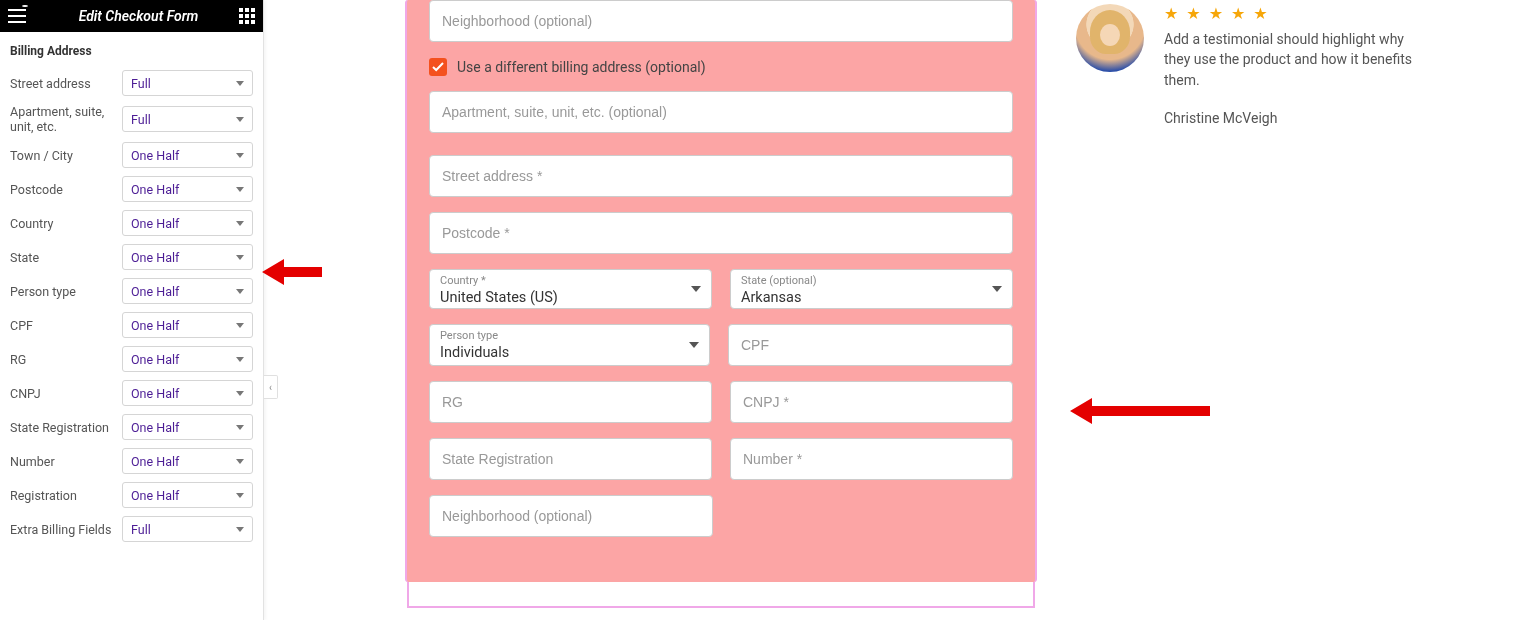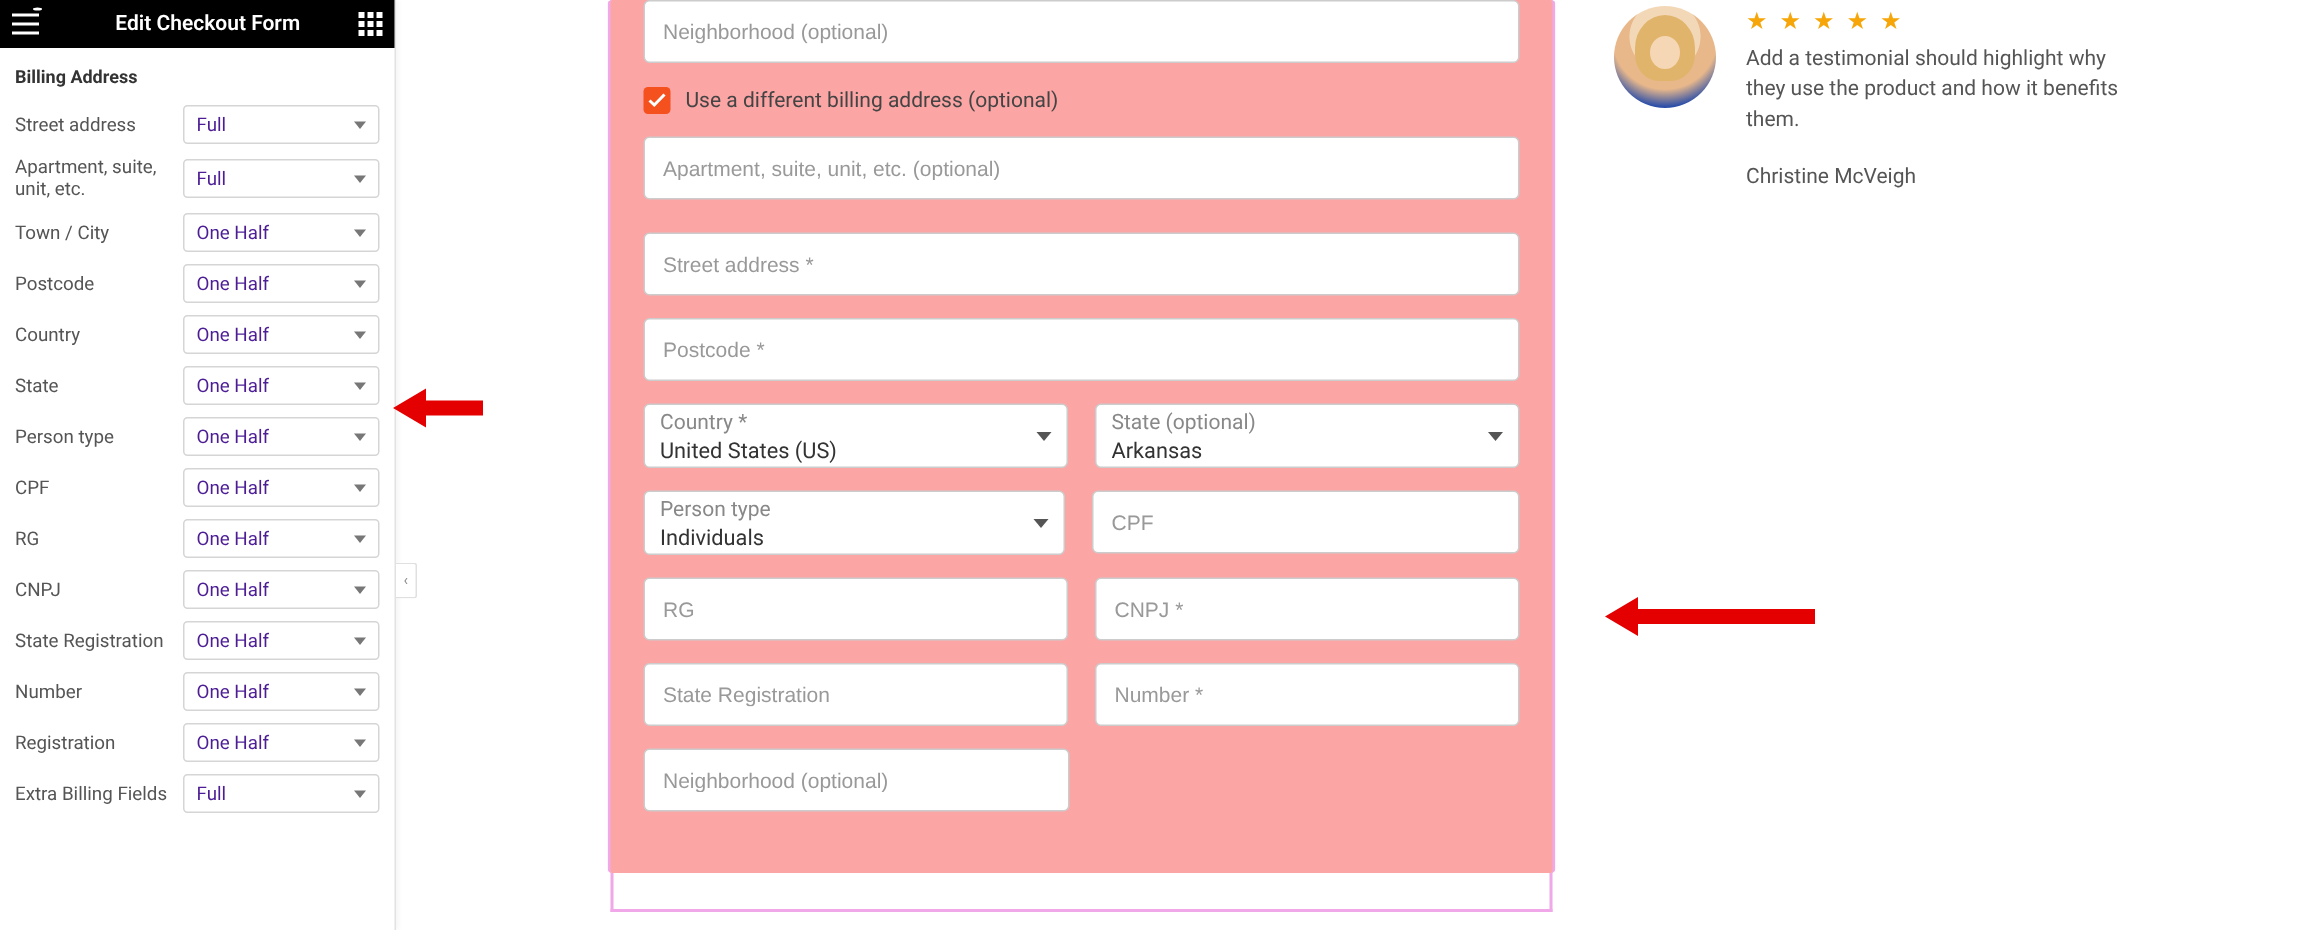--- a/index.html
+++ b/index.html
@@ -26,20 +26,21 @@
   }
   .sidebar-header {
     height: 32px;
     background: #000;
     color: #fff;
     display: flex;
     align-items: center;
     padding: 0 8px;
     font-weight: 600;
     font-size: 14px;
+    font-style: italic;
   }
   .sidebar-header .menu-icon {
     width: 18px; height: 14px;
     display: inline-flex; flex-direction: column; justify-content: space-between;
     margin-right: 12px;
     position: relative;
   }
   .sidebar-header .menu-icon span {
     display:block; height:2px; background:#fff;
   }
@@ -141,21 +142,21 @@
   .row { display:flex; gap:18px; margin-top:15px; }
   .row.full { display:block; }
   .row > * { flex:1; }
   .select-wrap {
     border:1px solid #ccc; border-radius:4px;
     padding:4px 10px 2px;
     position:relative;
     background:#fff;
   }
   .select-wrap .mini-label {
-    font-size:14px; color:#888;
+    font-size:11px; color:#888;
   }
   .select-wrap .value {
     font-size:14.5px; color:#333;
     margin-top:2px;
   }
   .select-wrap .caret {
     position:absolute; right:10px; top:50%;
     transform:translateY(-50%);
     width:0;height:0;
     border-left:5px solid transparent;

